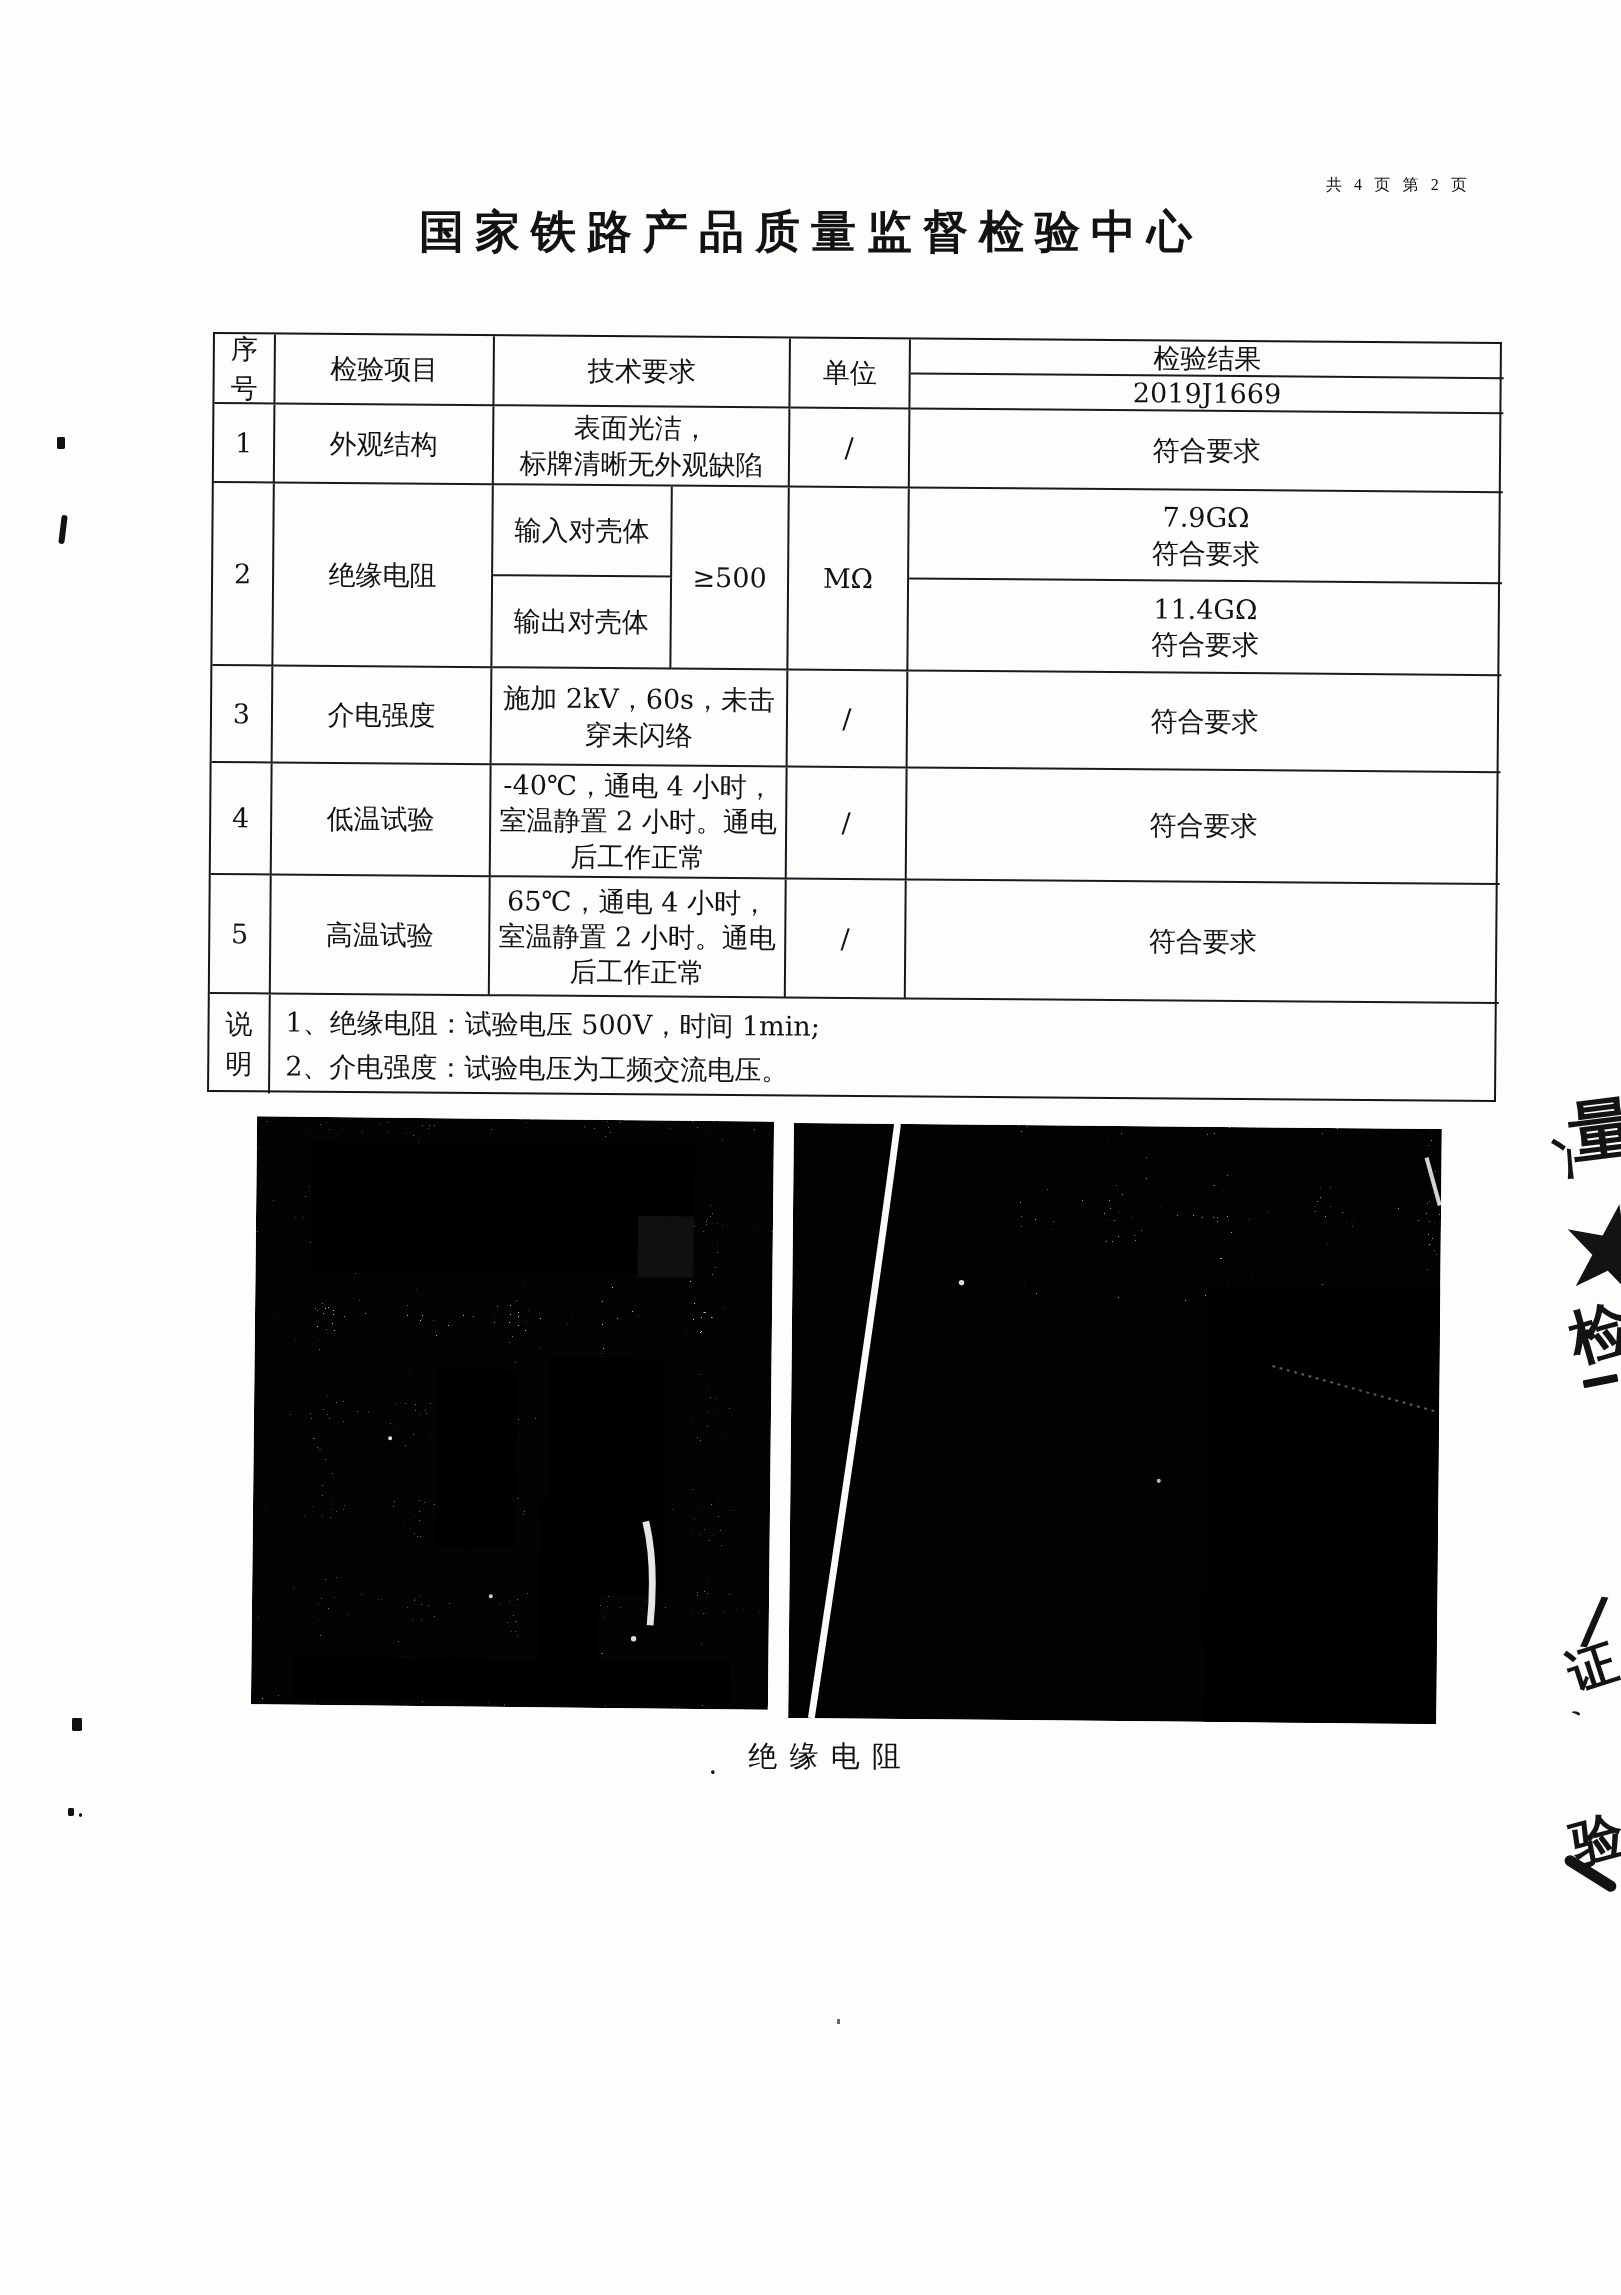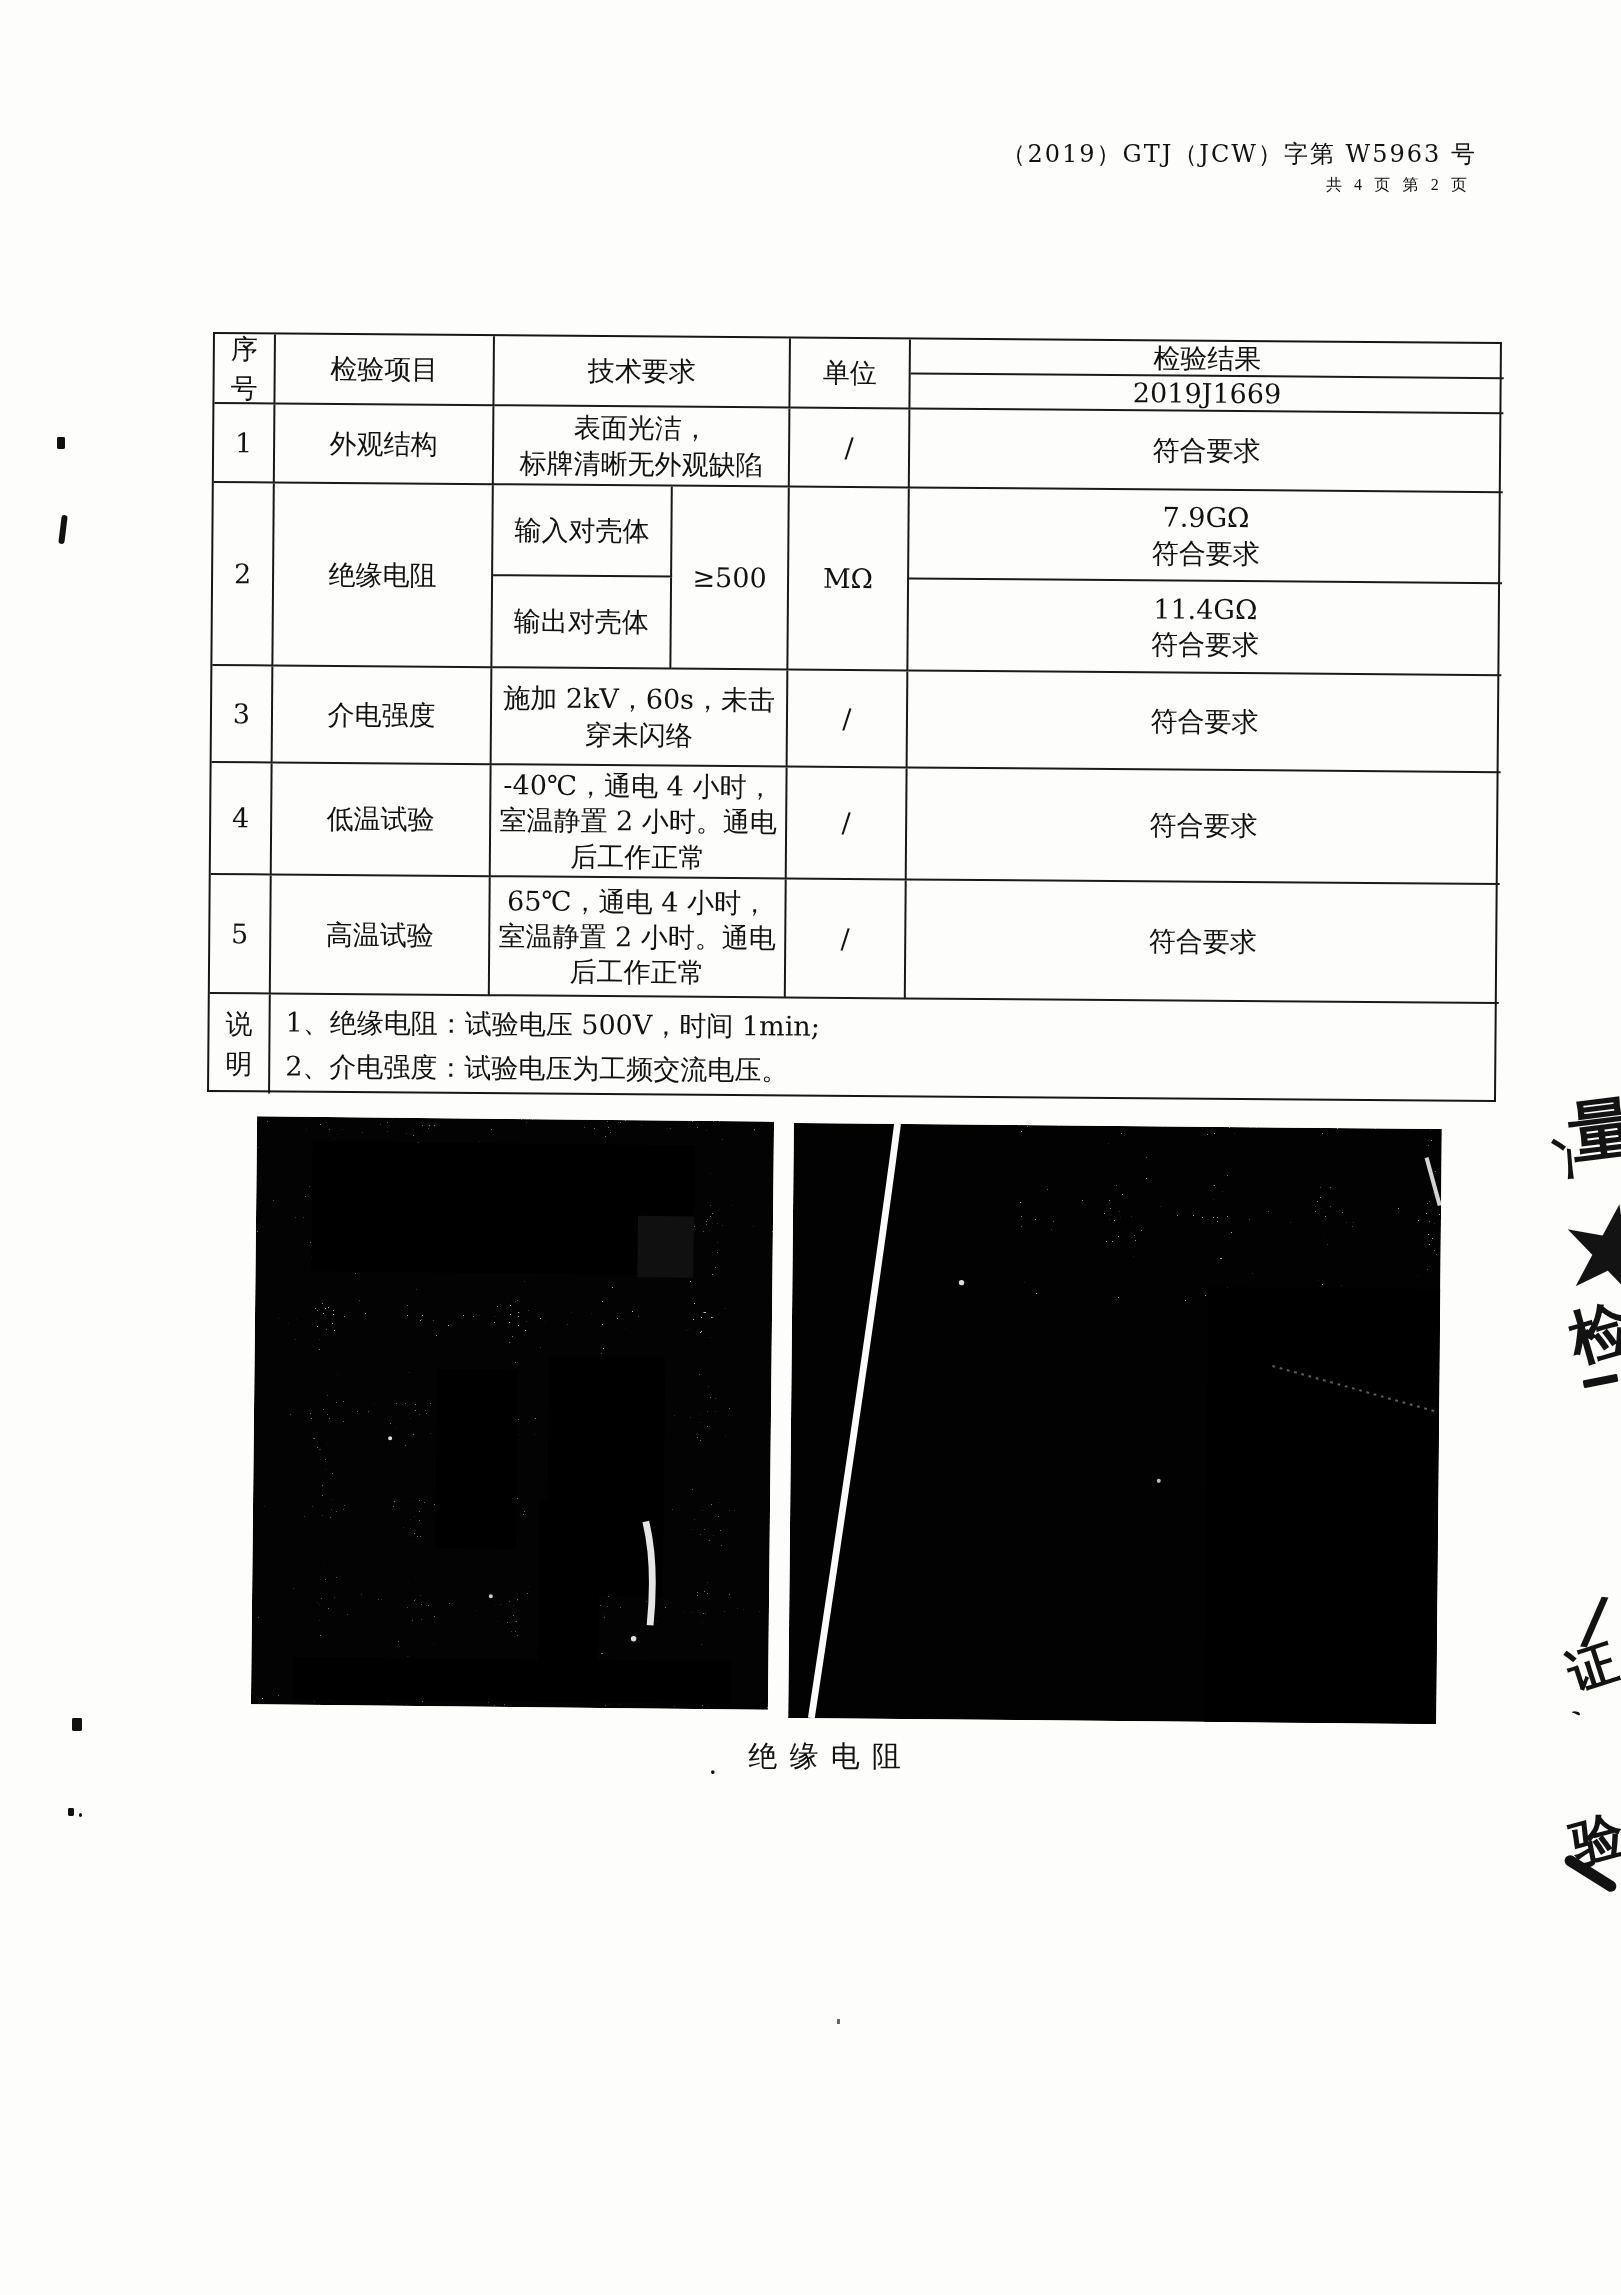--- a/index.html
+++ b/index.html
@@ -62,22 +62,22 @@
   .sp3{left:72px;top:1718px;width:10.2px;height:13px;border-radius:1.4px;}
   .sp4{left:68px;top:1808px;width:5.5px;height:8.2px;border-radius:1.4px;}
   .sp5{left:79px;top:1813px;width:3.4px;height:4.1px;border-radius:50%;}
   .sp6{left:837px;top:2019px;width:2.7px;height:4.8px;background:#666;}
 </style>
 </head>
 <body>
 
 <div class="page">
 
-  <div class="doc-no">（2019）GTJ（JCW）字第 W5963 号</div>
   <div class="page-info">共 4 页  第 2 页</div>
+  <h1 class="title">国家铁路产品质量监督检验中心</h1>
 
   <div class="tbl">
 
     <div class="c brk" style="grid-column:1;grid-row:1/3;">序号</div>
     <div class="c" style="grid-column:2;grid-row:1/3;">检验项目</div>
     <div class="c" style="grid-column:3/5;grid-row:1/3;">技术要求</div>
     <div class="c" style="grid-column:5;grid-row:1/3;">单位</div>
     <div class="c nr" style="grid-column:6;grid-row:1;">检验结果</div>
     <div class="c nr" style="grid-column:6;grid-row:2;">2019J1669</div>
 

